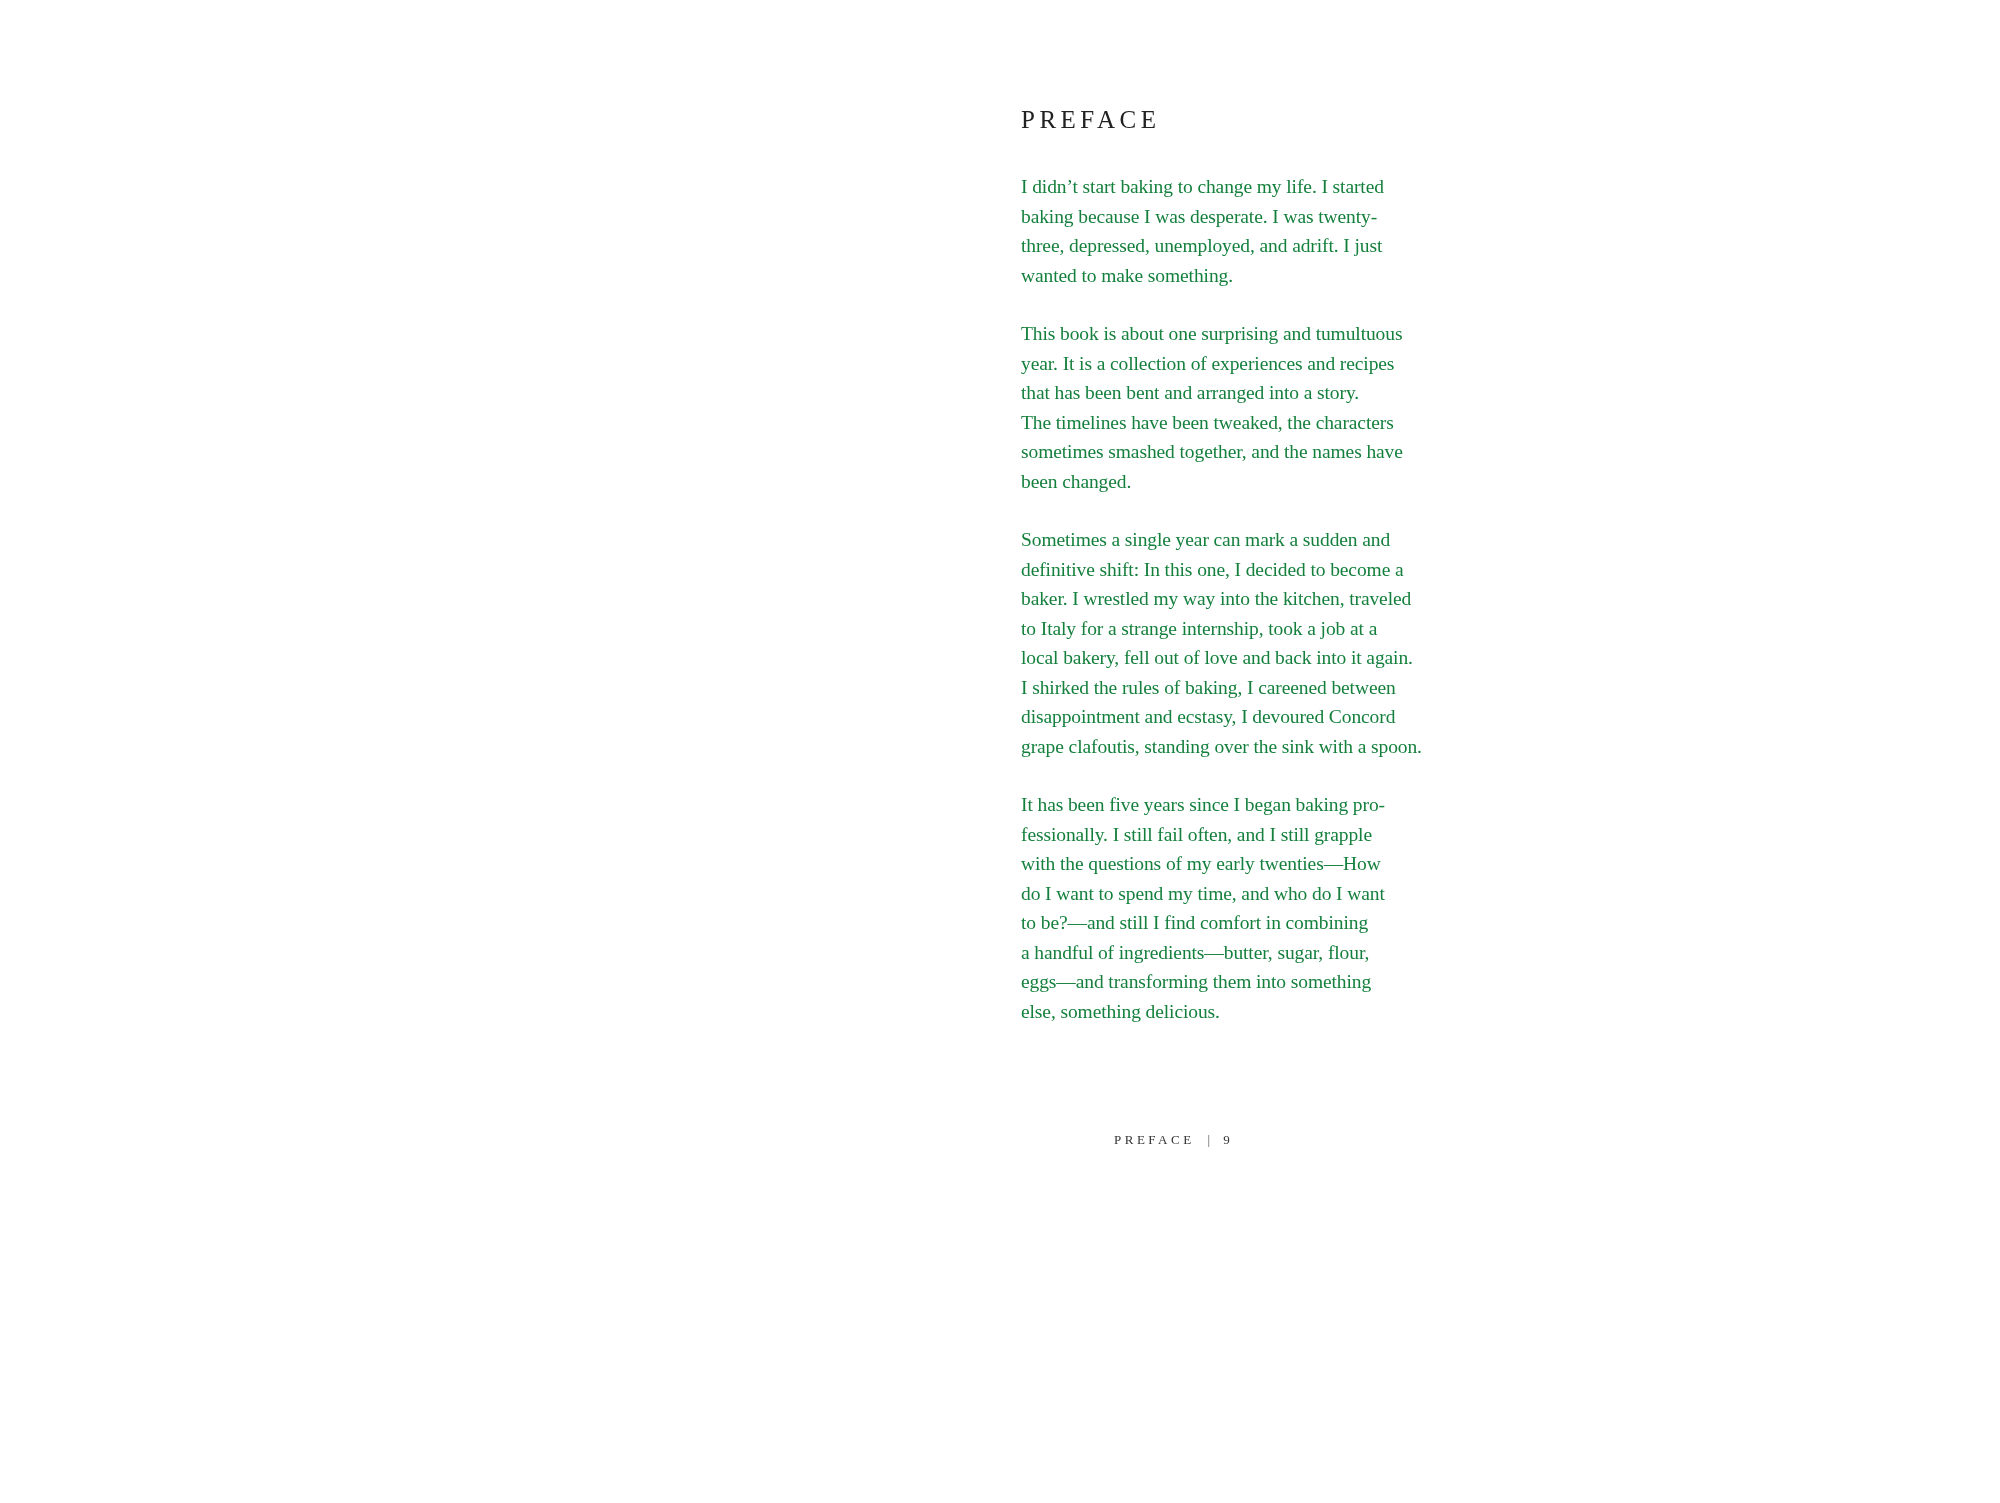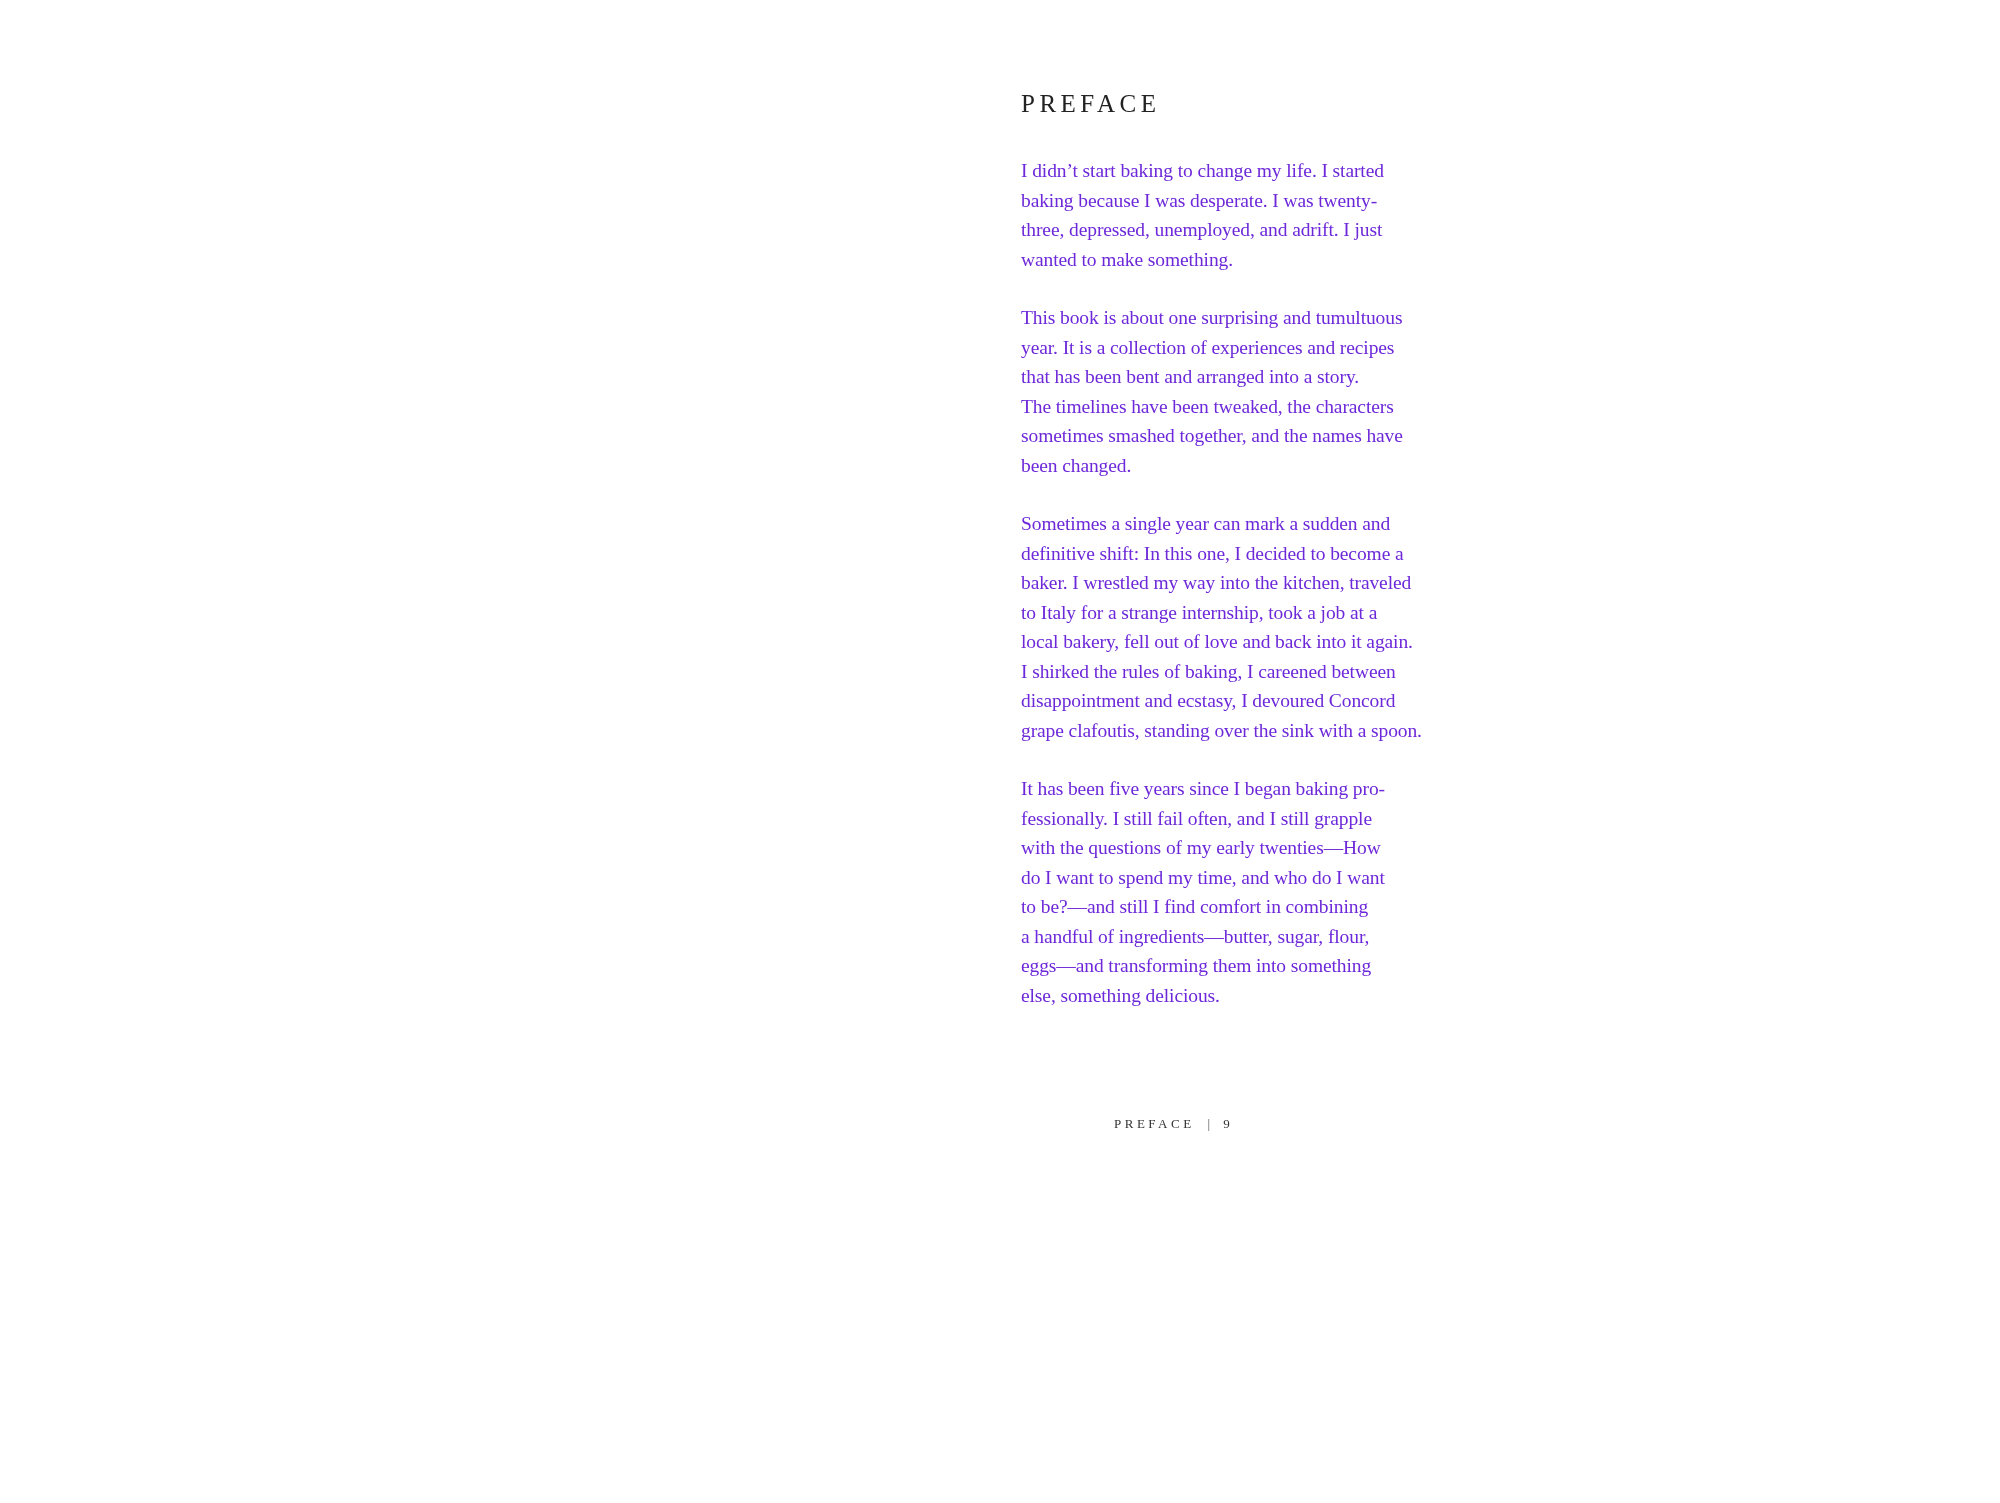--- a/index.html
+++ b/index.html
@@ -12,41 +12,42 @@
     width: 2000px;
     height: 1503px;
     font-family: "Liberation Serif", "DejaVu Serif", serif;
     color: #1e1e1e;
     overflow: hidden;
   }
   .book-page {
     position: absolute;
     inset: 0;
     background: #ffffff;
+    margin-top: 16px;
   }
   .text-column {
     position: absolute;
     left: 1021px;
     top: 90px;
     width: 500px;
   }
   .chapter-title {
     font-size: 25px;
     font-weight: 400;
     letter-spacing: 4.5px;
     color: #222222;
     margin: 0 0 38px 0;
   }
   .para {
     font-size: 19.5px;
     line-height: 29.5px;
     letter-spacing: -0.1px;
     white-space: pre-line;
     margin: 0 0 29px 0;
-    color: #6d28d9;
+    color: #15803d;
   }
   .page-footer {
     position: absolute;
     left: 1114px;
     top: 1116px;
     display: flex;
     align-items: baseline;
     gap: 13px;
     font-size: 13px;
     letter-spacing: 3.5px;

